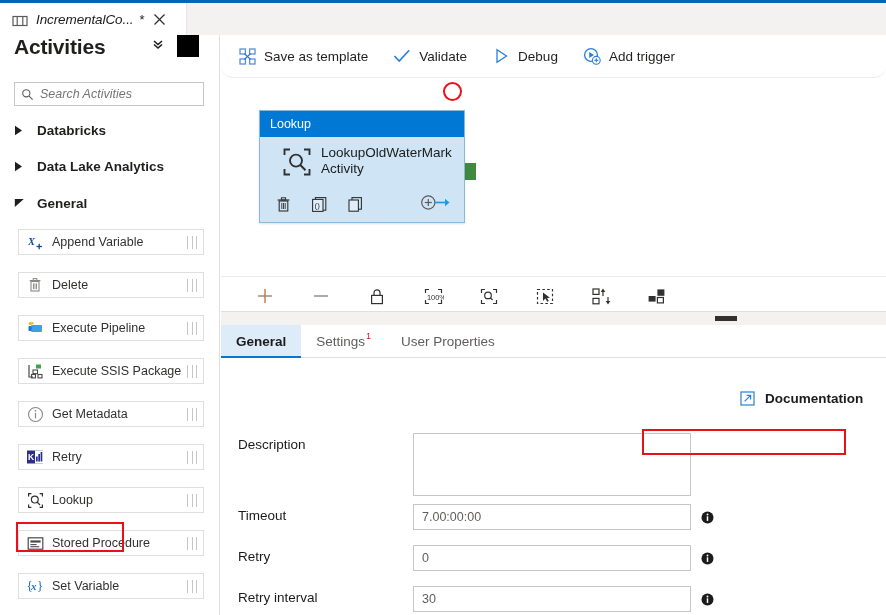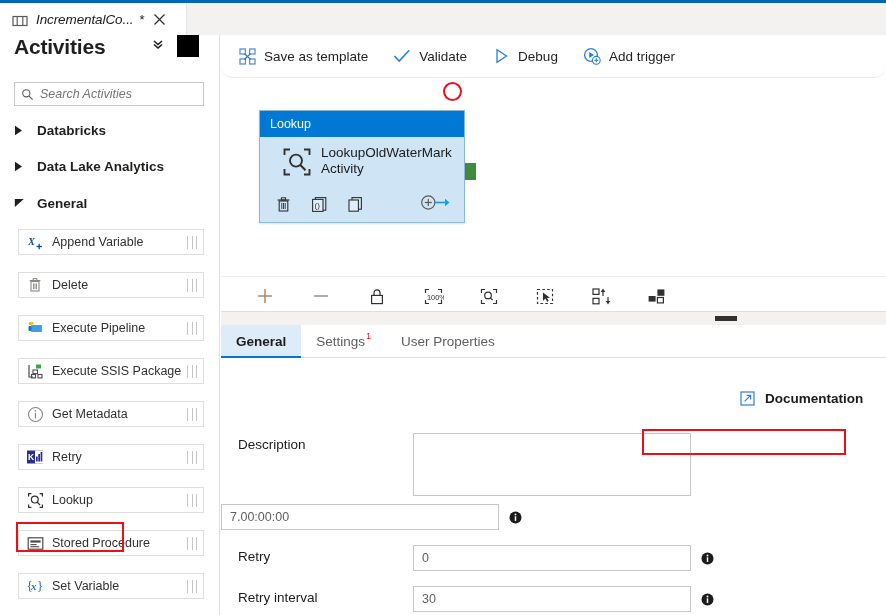--- a/index.html
+++ b/index.html
@@ -707,20 +707,23 @@
       </div>
 
       <div class="frow" style="top:74px">
         <div class="flabel">
           <span>Description</span>
         </div>
         <textarea class="ftextarea" style=""></textarea>
       </div>
 
       <div class="frow" style="top:145px">
+        <div class="flabel">
+          <span>Timeout</span>
+        </div>
         <input class="finput" style="width: 278px;" type="text" value="7.00:00:00">
         <span class="info-ico">
           <svg width="13" height="13" viewBox="0 0 13 13">
             <circle cx="6.5" cy="6.5" r="6" fill="#1b1b1b"></circle>
             <circle cx="6.5" cy="3.5" r="0.95" fill="#ffffff"></circle>
             <rect x="5.75" y="5.3" width="1.5" height="4.6" fill="#ffffff"></rect>
           </svg>
         </span>
       </div>
 

